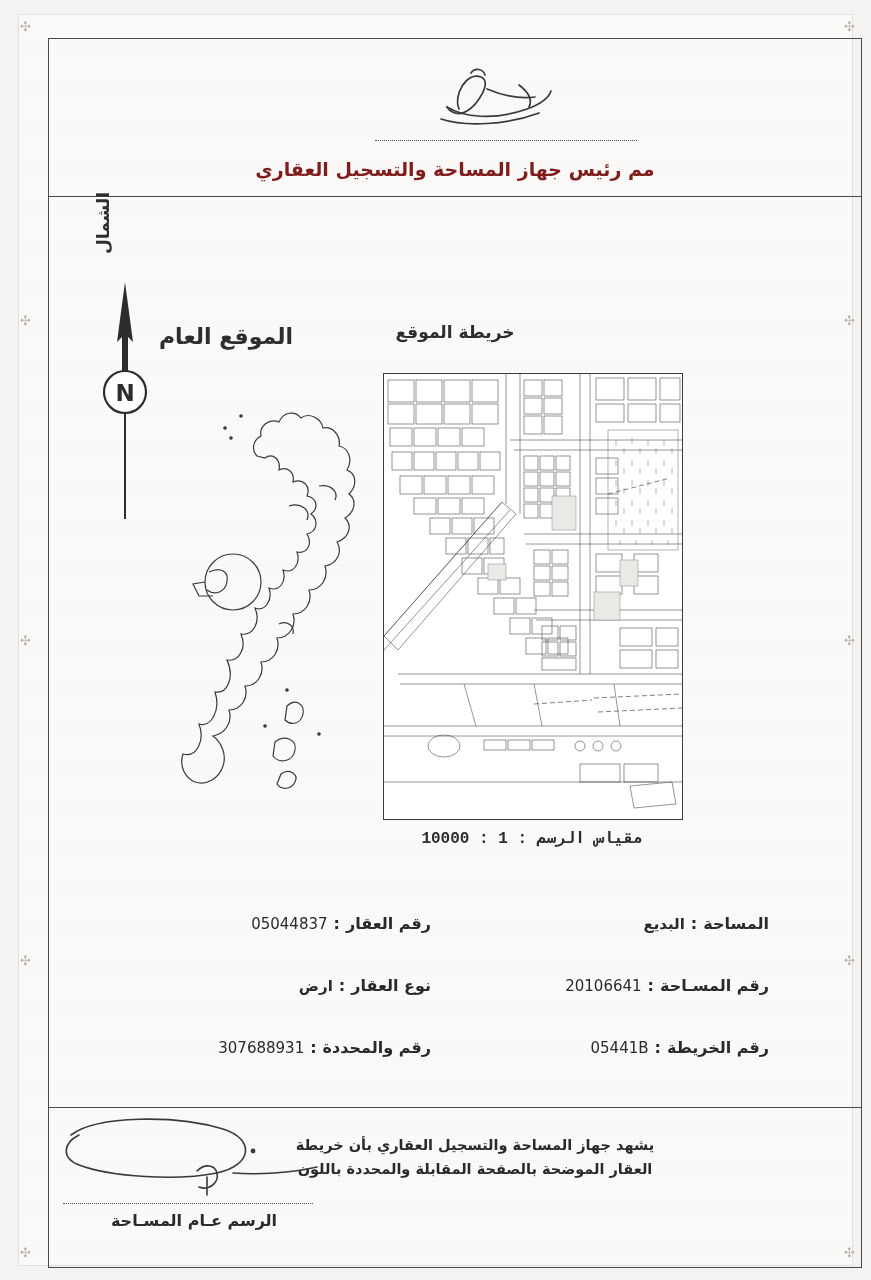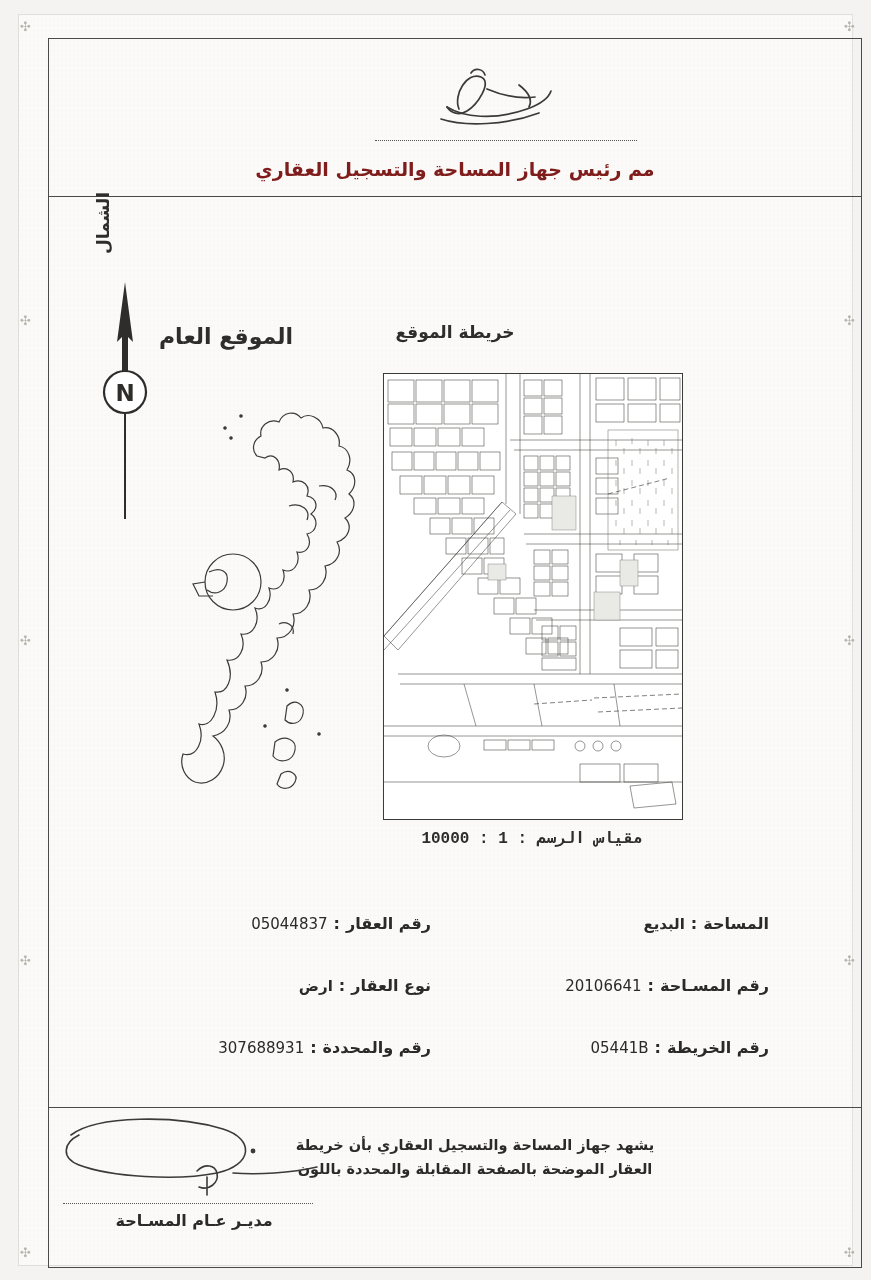--- a/index.html
+++ b/index.html
@@ -606,18 +606,18 @@
         <svg class="sig-bottom" viewBox="0 0 290 96">
           <g fill="none" stroke="#3a3a38" stroke-width="1.6" stroke-linecap="round">
             <path d="M14 22 C40 2 120 2 166 16 C198 26 196 52 160 60 C120 68 54 64 22 52 C4 45 6 30 22 22"></path>
             <path d="M140 58 C148 50 158 52 160 60 C162 70 152 78 142 74"></path>
             <path d="M150 64 L150 82"></path>
             <path d="M176 60 C200 62 234 60 260 54"></path>
             <circle cx="196" cy="38" r="1.6" fill="#3a3a38"></circle>
           </g>
         </svg>
         <div class="dotline2"></div>
-        <div class="director-title">مديـر عـام المسـاحة</div>
+        <div class="director-title">الرسم عـام المسـاحة</div>
       </div>
 
     </div>
   </div>
 </div>
 
 </body></html>

